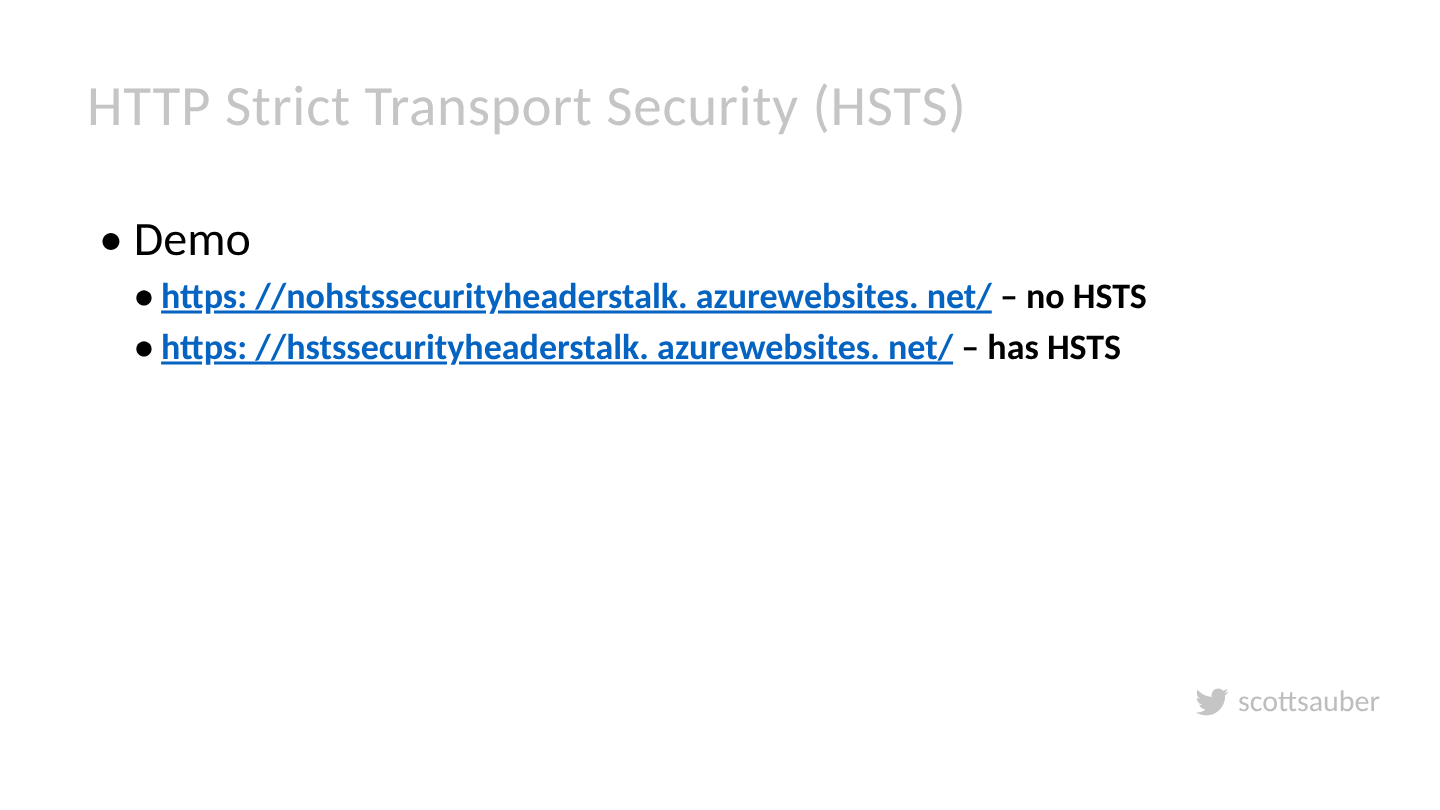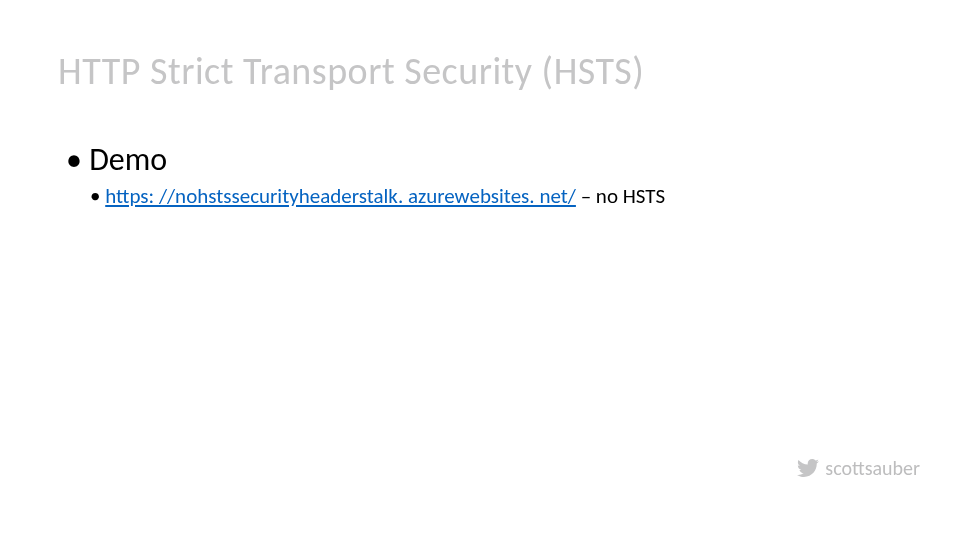--- a/index.html
+++ b/index.html
@@ -32,24 +32,24 @@
     top: 140px;
     font-size: 32px;
     color: #000000;
     font-family: "Segoe UI", Calibri, Arial, sans-serif;
     font-weight: 400;
   }
   .sub-list {
     position: absolute;
     left: 90px;
     top: 182px;
-    font-size: 21px;
+    font-size: 24px;
     color: #000000;
     font-family: "Segoe UI", Calibri, Arial, sans-serif;
-    font-weight: 400;
+    font-weight: 700;
     line-height: 1.35;
   }
   .sub-item {
     display: block;
     margin-bottom: 2px;
   }
   .link {
     color: #0563c1;
     text-decoration: underline;
   }
@@ -79,20 +79,23 @@
   <div class="title">HTTP Strict Transport Security (HSTS)</div>
 
   <div class="bullet-primary">
     • <span>Demo</span>
   </div>
 
   <div class="sub-list">
     <span class="sub-item">
       • <a class="link" href="#">https: //nohstssecurityheaderstalk. azurewebsites. net/</a><span> – no HSTS</span>
     </span>
+    <span class="sub-item">
+      • <a class="link" href="#">https: //hstssecurityheaderstalk. azurewebsites. net/</a><span> – has HSTS</span>
+    </span>
   </div>
 
   <div class="footer">
     <svg class="twitter-icon" viewBox="0 0 24 24">
       <path d="M23.954 4.569c-.885.389-1.83.654-2.825.775 1.014-.611 1.794-1.574 2.163-2.723-.951.555-2.005.959-3.127 1.184-.896-.959-2.173-1.559-3.591-1.559-2.717 0-4.92 2.203-4.92 4.917 0 .39.045.765.127 1.124C7.691 8.094 4.066 6.13 1.64 3.161c-.427.722-.666 1.561-.666 2.475 0 1.71.87 3.213 2.188 4.096-.807-.026-1.566-.248-2.228-.616v.061c0 2.385 1.693 4.374 3.946 4.827-.413.111-.849.171-1.296.171-.314 0-.615-.03-.916-.086.631 1.953 2.445 3.377 4.604 3.417-1.68 1.319-3.809 2.105-6.102 2.105-.39 0-.779-.023-1.17-.067 2.189 1.394 4.768 2.209 7.557 2.209 9.054 0 14-7.496 14-13.986 0-.21 0-.42-.015-.63.961-.689 1.8-1.56 2.46-2.548l-.047-.02z"></path>
     </svg>
     <span>scottsauber</span>
   </div>
 
 </div>

